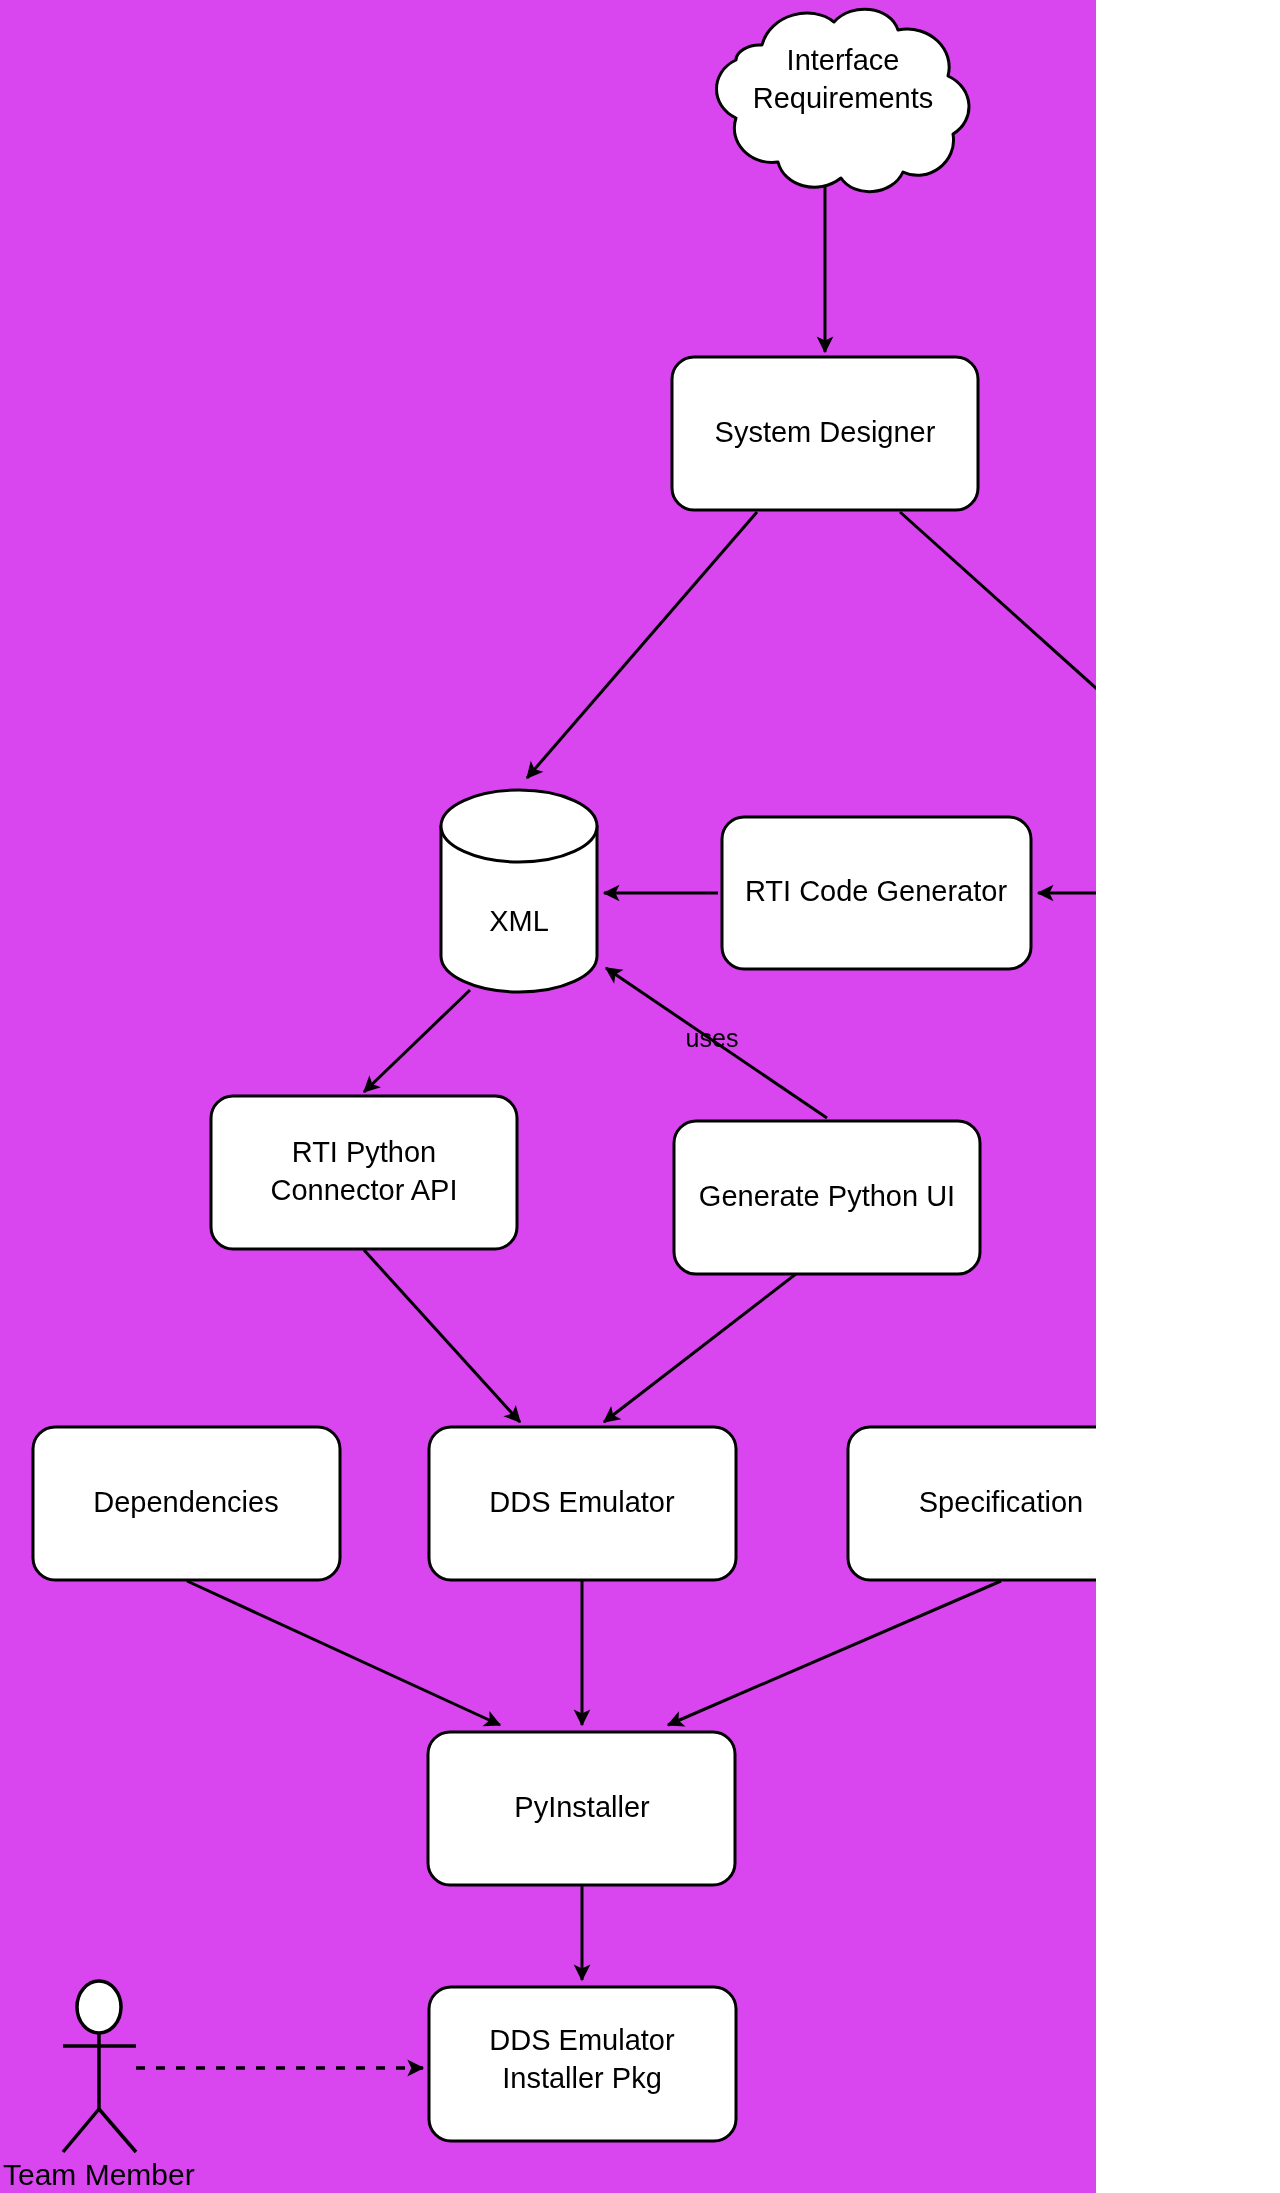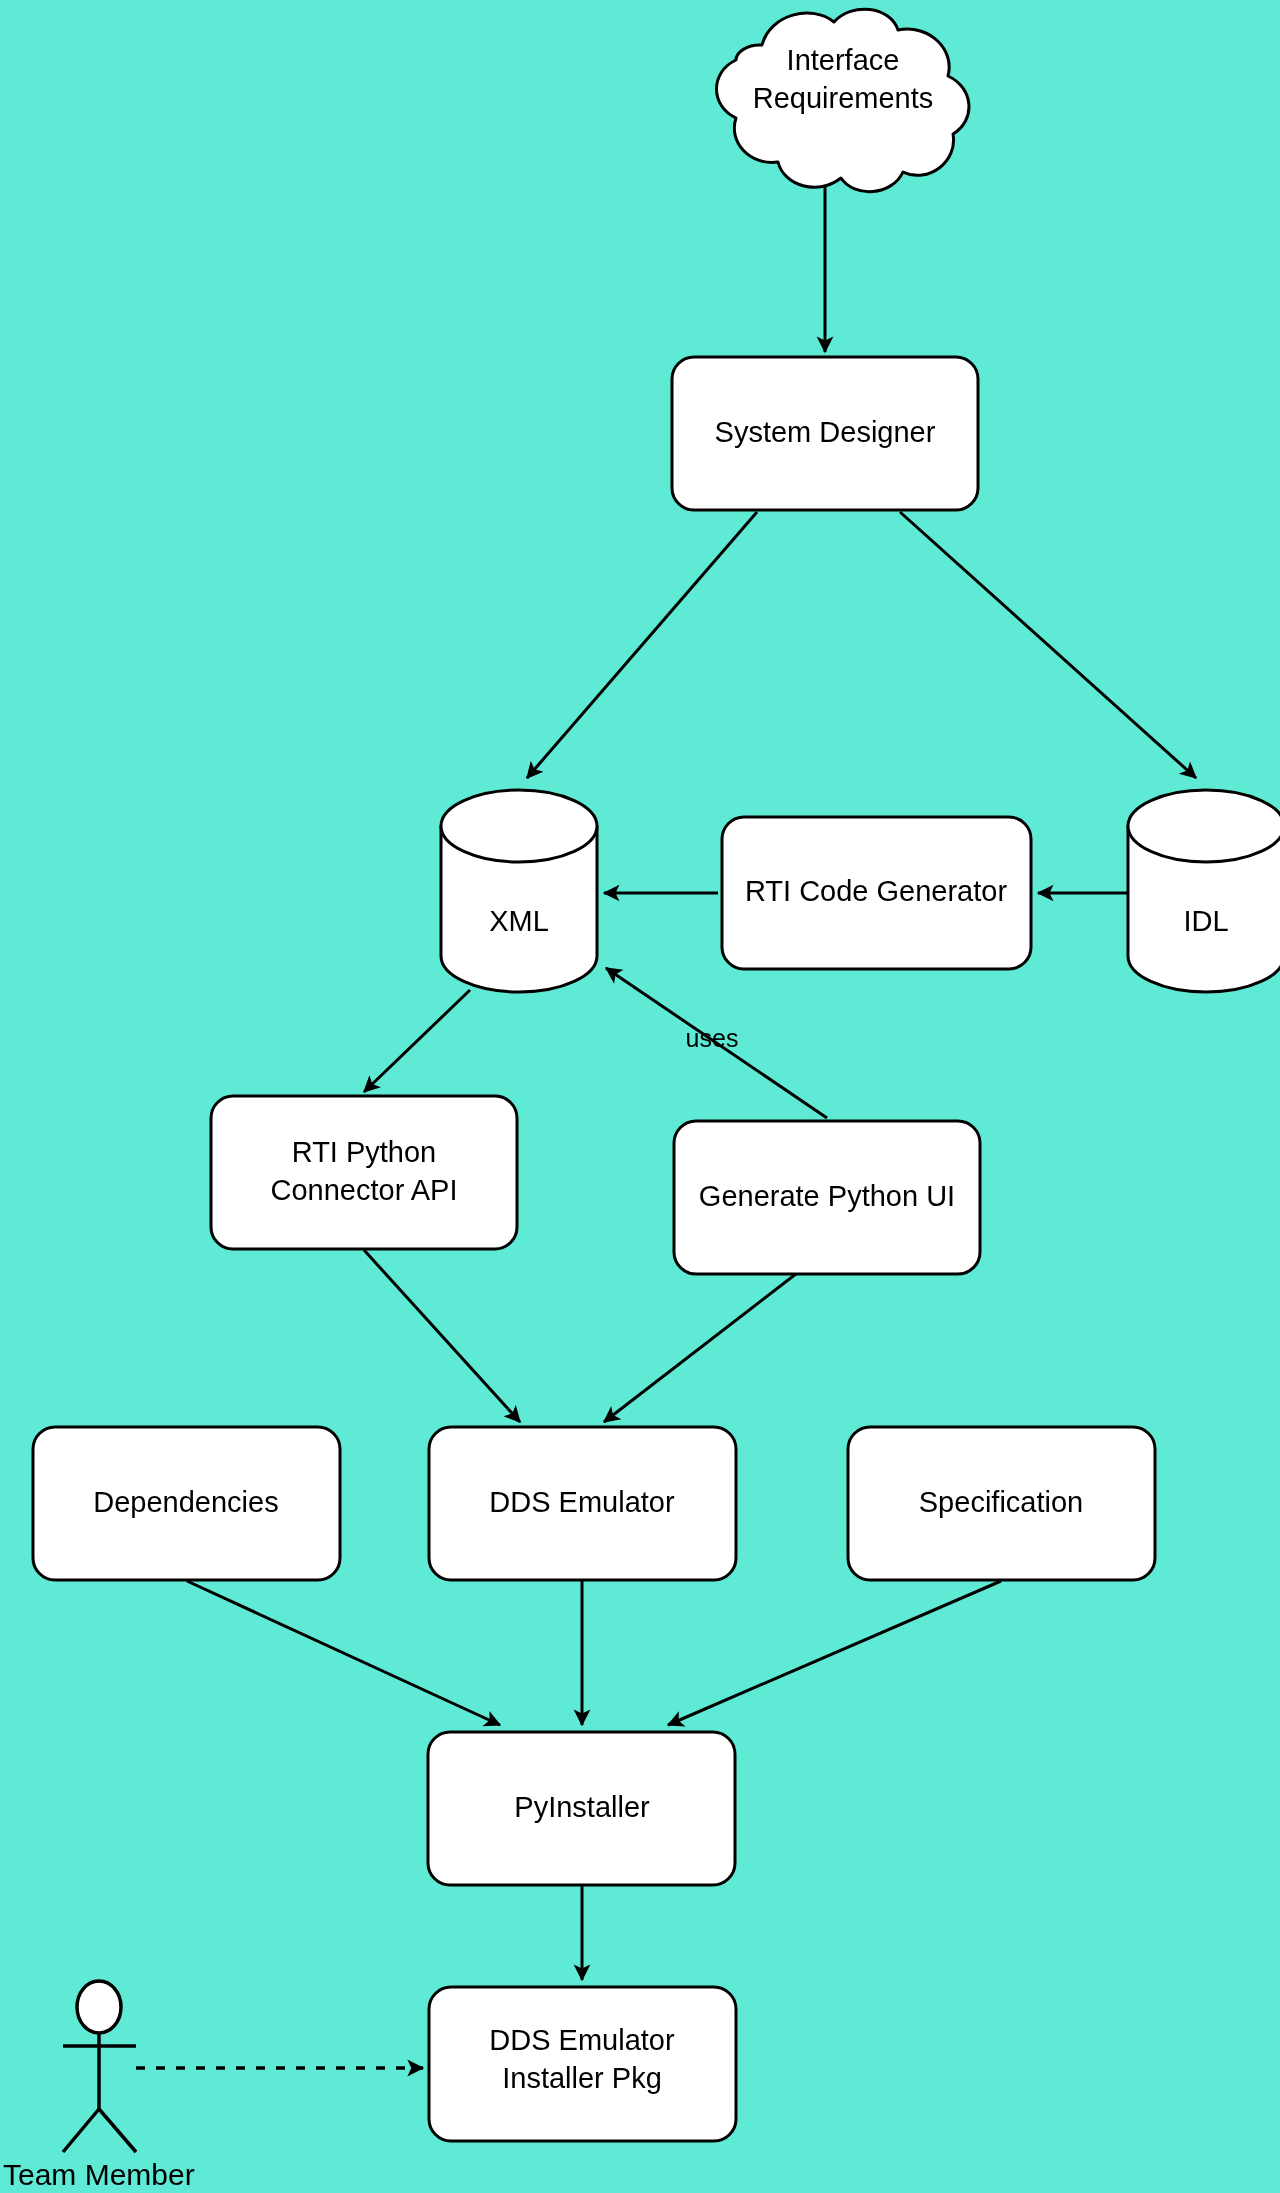--- a/index.html
+++ b/index.html
@@ -2,23 +2,23 @@
 <html><head>
 <meta charset="utf-8">
 <style>
   html, body {
     margin: 0;
     padding: 0;
     background: #ffffff;
   }
   #diagram-root {
     position: relative;
-    width: 1280px;
+    width: 1096px;
     height: 2193px;
-    background: #5eead4;
+    background: #d946ef;
     overflow: hidden;
     font-family: "Liberation Sans", sans-serif;
   }
   svg.diagram-canvas {
     display: block;
     width: 1280px;
     height: 2193px;
   }
   .node-shape {
     fill: #ffffff;

